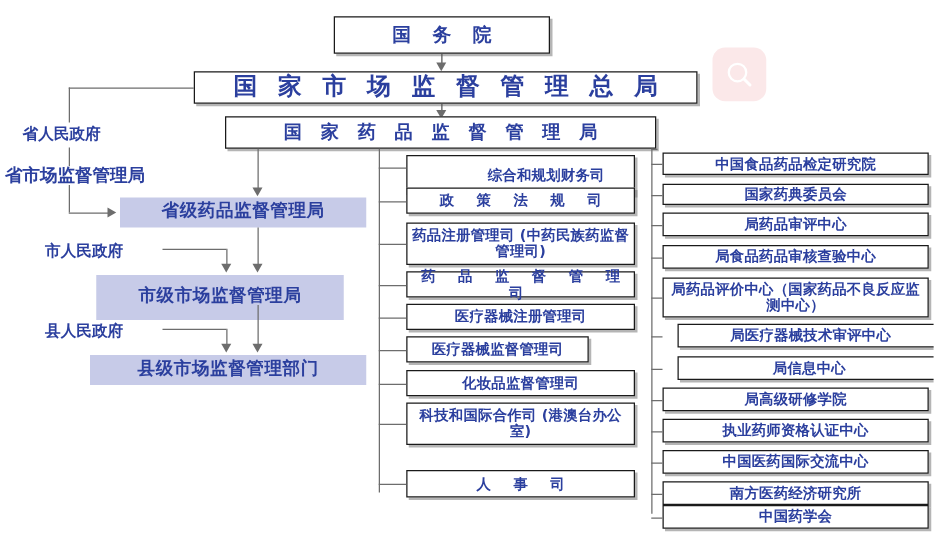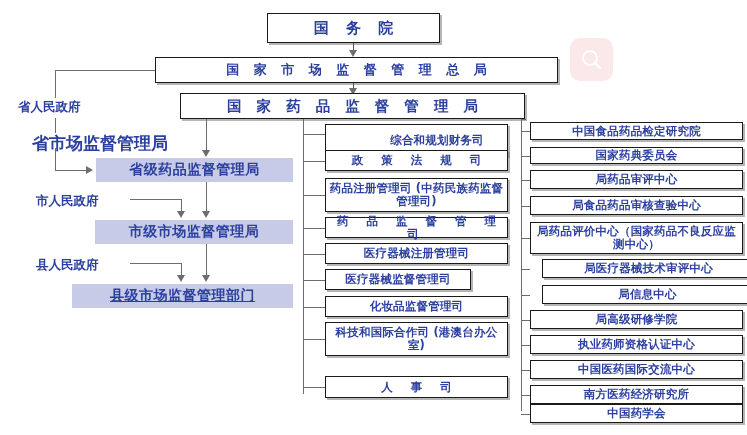--- a/index.html
+++ b/index.html
@@ -16,21 +16,21 @@
     background:#ffffff;
     border:1px solid #1a1a1a;
     box-shadow:2px 2px 0 rgba(120,120,120,.55);
     line-height:1.12;
     padding:0 3px;
   }
   .box span{display:block;width:100%;}
 
   
   .lvl-top{font-size:15px;letter-spacing:6px;text-indent:6px;font-weight:700;}
-  .lvl-2{font-size:13px;letter-spacing:5px;text-indent:5px;font-weight:700;align-items:center;}
+  .lvl-2{font-size:19px;letter-spacing:5px;text-indent:5px;font-weight:700;align-items:center;}
   .lvl-3{font-size:14.5px;letter-spacing:5px;text-indent:5px;font-weight:700;}
 
   
   .purple{
     background:#c7cbe8;
     border:none;
     box-shadow:none;
     color:#2b3f9e;
     font-size:14px;
     font-weight:700;
@@ -60,21 +60,21 @@
     border-bottom:4.5px solid transparent;
     border-left:7px solid #6d6d6d;
   }
   .thick{width:2px;}
 
   
   .govlabel{
     position:absolute;color:#2b3f9e;font-weight:700;
     font-size:12.5px;white-space:nowrap;
   }
-  .govlabel.sm{font-size:17px;margin-left:28px;}
+  .govlabel.sm{font-size:14px;}
 
   
   #watermark{
     position:absolute;left:570px;top:38px;width:43px;height:43px;
     background:#fbe8e9;border-radius:10px;
     display:flex;align-items:center;justify-content:center;
   }
 </style>
 </head>
 <body>
@@ -126,35 +126,35 @@
   <div class="govlabel" style="left:36px;top:193px;">
     <span>市人民政府</span>
   </div>
   <div class="ln h" style="left:130px;top:199px;width:51px;"></div>
   <div class="ln v" style="left:181px;top:199px;height:14px;"></div>
   <div class="arrow-d" style="left:177px;top:211px;"></div>
 
   <div class="ln v thick" style="left:206px;top:182px;height:30px;"></div>
   <div class="arrow-d" style="left:202px;top:211px;"></div>
 
-  <div class="box purple" style="left:95px;top:220px;width:198px;height:24px;">
+  <div class="box purple" style="left:77px;top:220px;width:198px;height:36px;">
     <span>市级市场监督管理局</span>
   </div>
 
   <div class="govlabel" style="left:36px;top:257px;">
     <span>县人民政府</span>
   </div>
   <div class="ln h" style="left:130px;top:263px;width:51px;"></div>
   <div class="ln v" style="left:181px;top:263px;height:14px;"></div>
   <div class="arrow-d" style="left:177px;top:275px;"></div>
 
   <div class="ln v thick" style="left:206px;top:244px;height:32px;"></div>
   <div class="arrow-d" style="left:202px;top:275px;"></div>
 
-  <div class="box purple" style="left:72px;top:284px;width:221px;height:24px;text-decoration:underline;">
+  <div class="box purple" style="left:72px;top:284px;width:221px;height:24px;">
     <span>县级市场监督管理部门</span>
   </div>
 
   <div class="ln v" style="left:303px;top:119px;height:275px;"></div>
   <div id="dept-col">
       <div class="box dept" style="left: 325px; top: 124px; width: 183px; height: 32px; padding-left: 44px;">
         <span>综合和规划财务司</span>
       </div>
       <div class="ln h" style="left: 303px; top: 134px; width: 22px;"></div>
       <div class="box dept spaced" style="left: 325px; top: 150px; width: 183px; height: 21px;">

